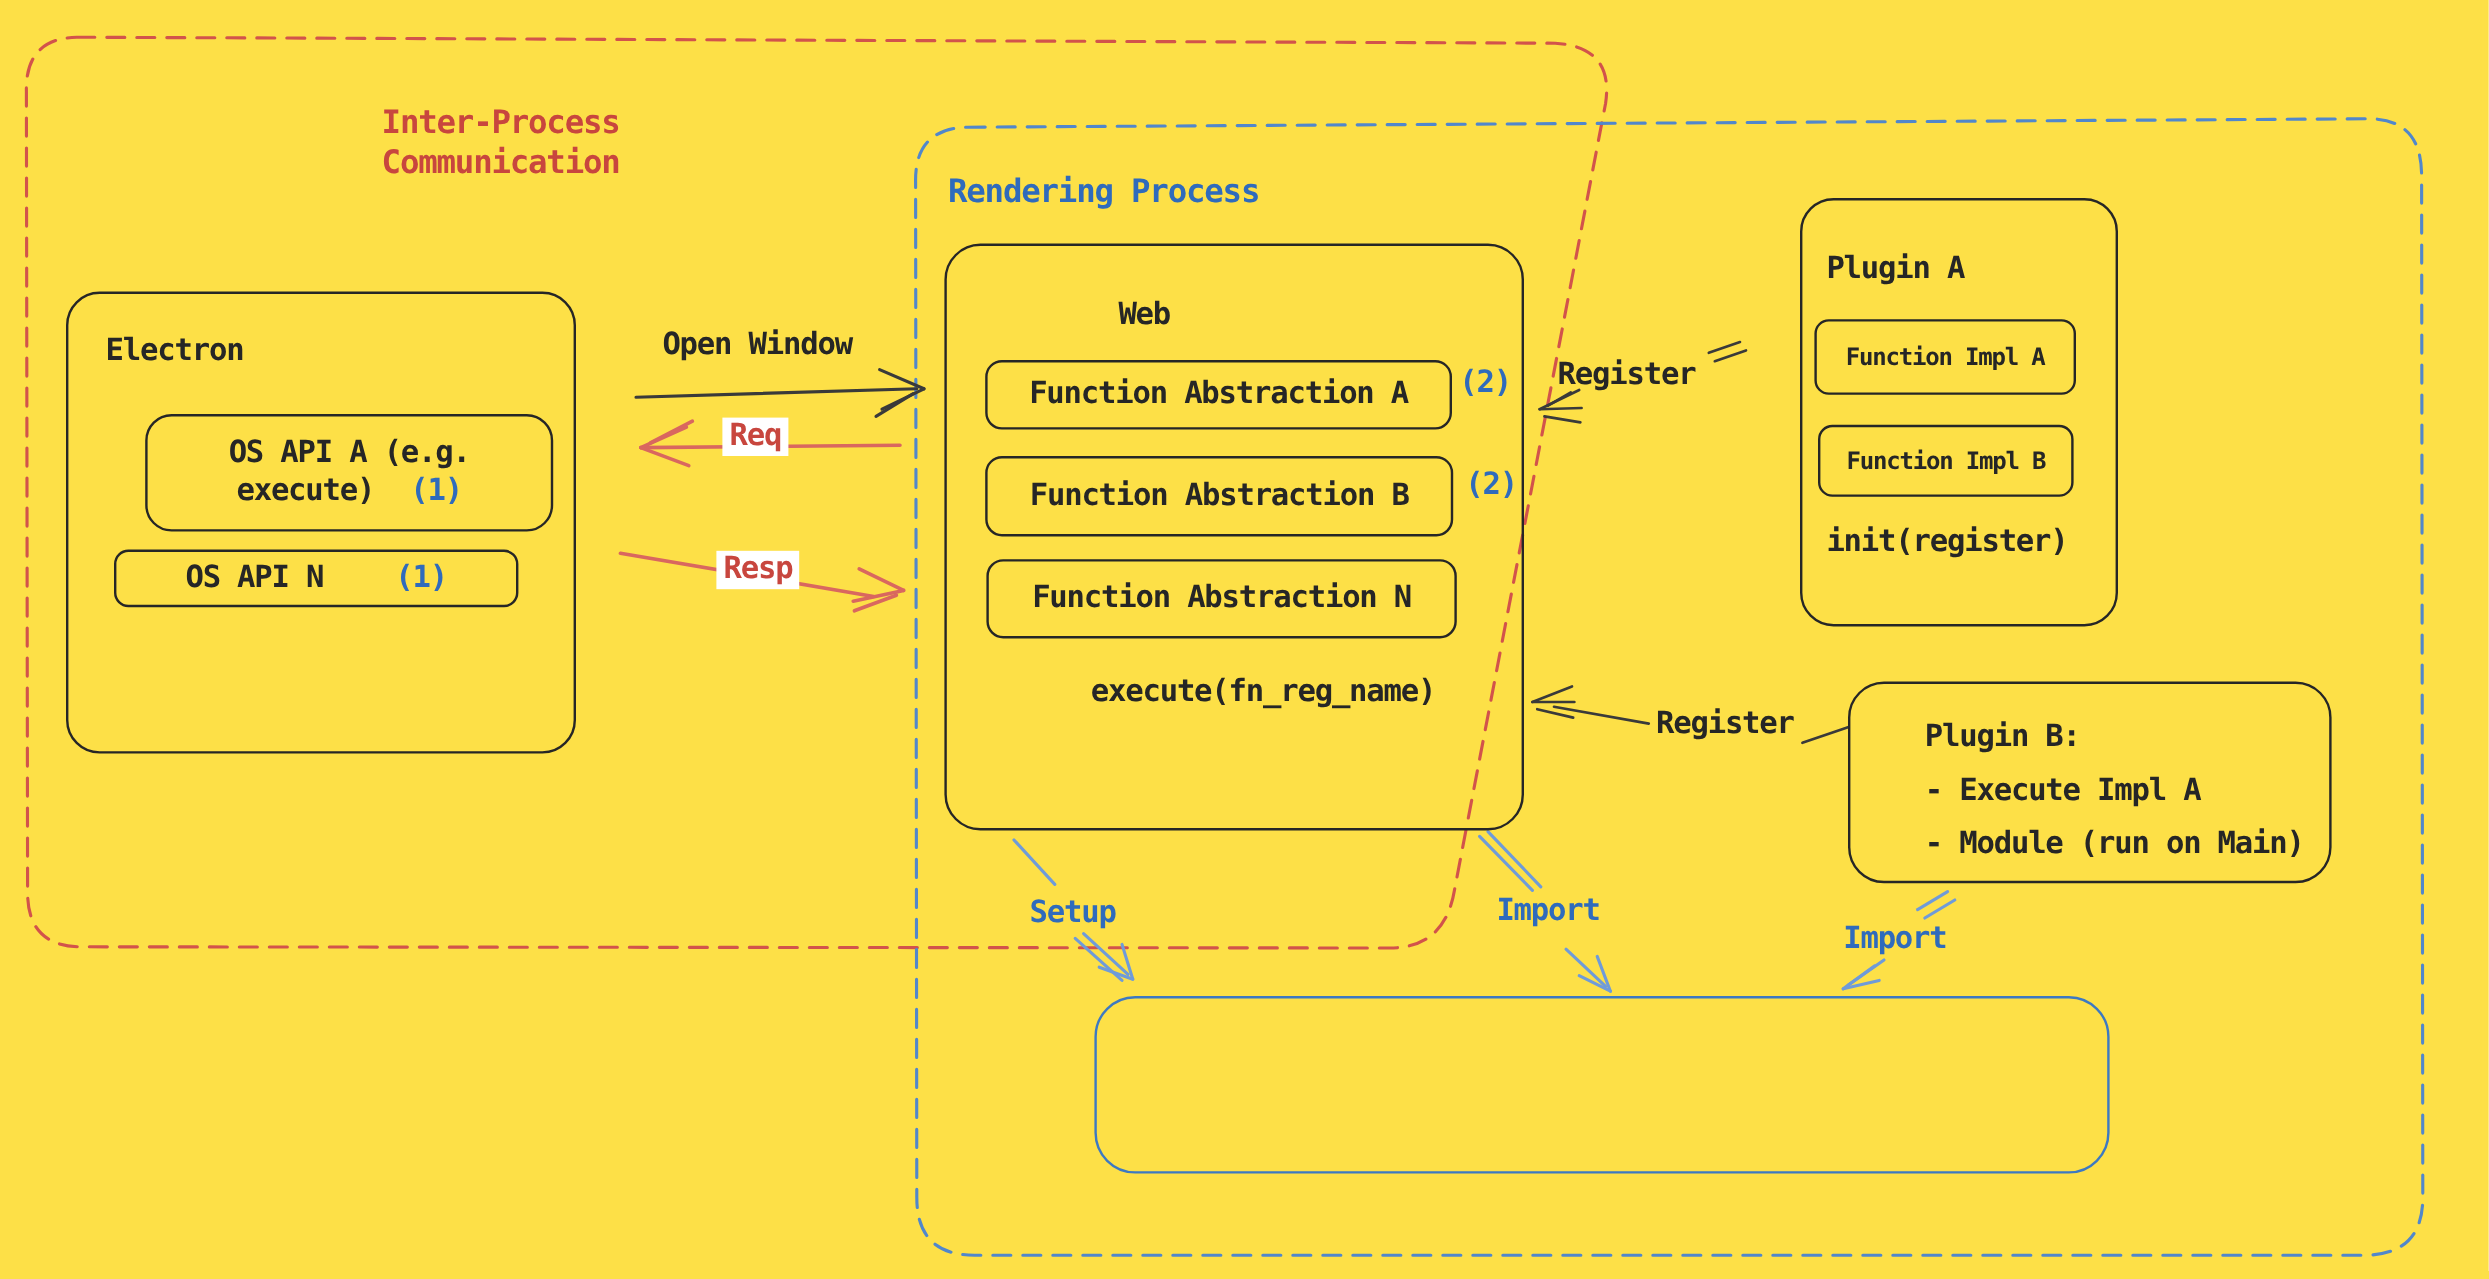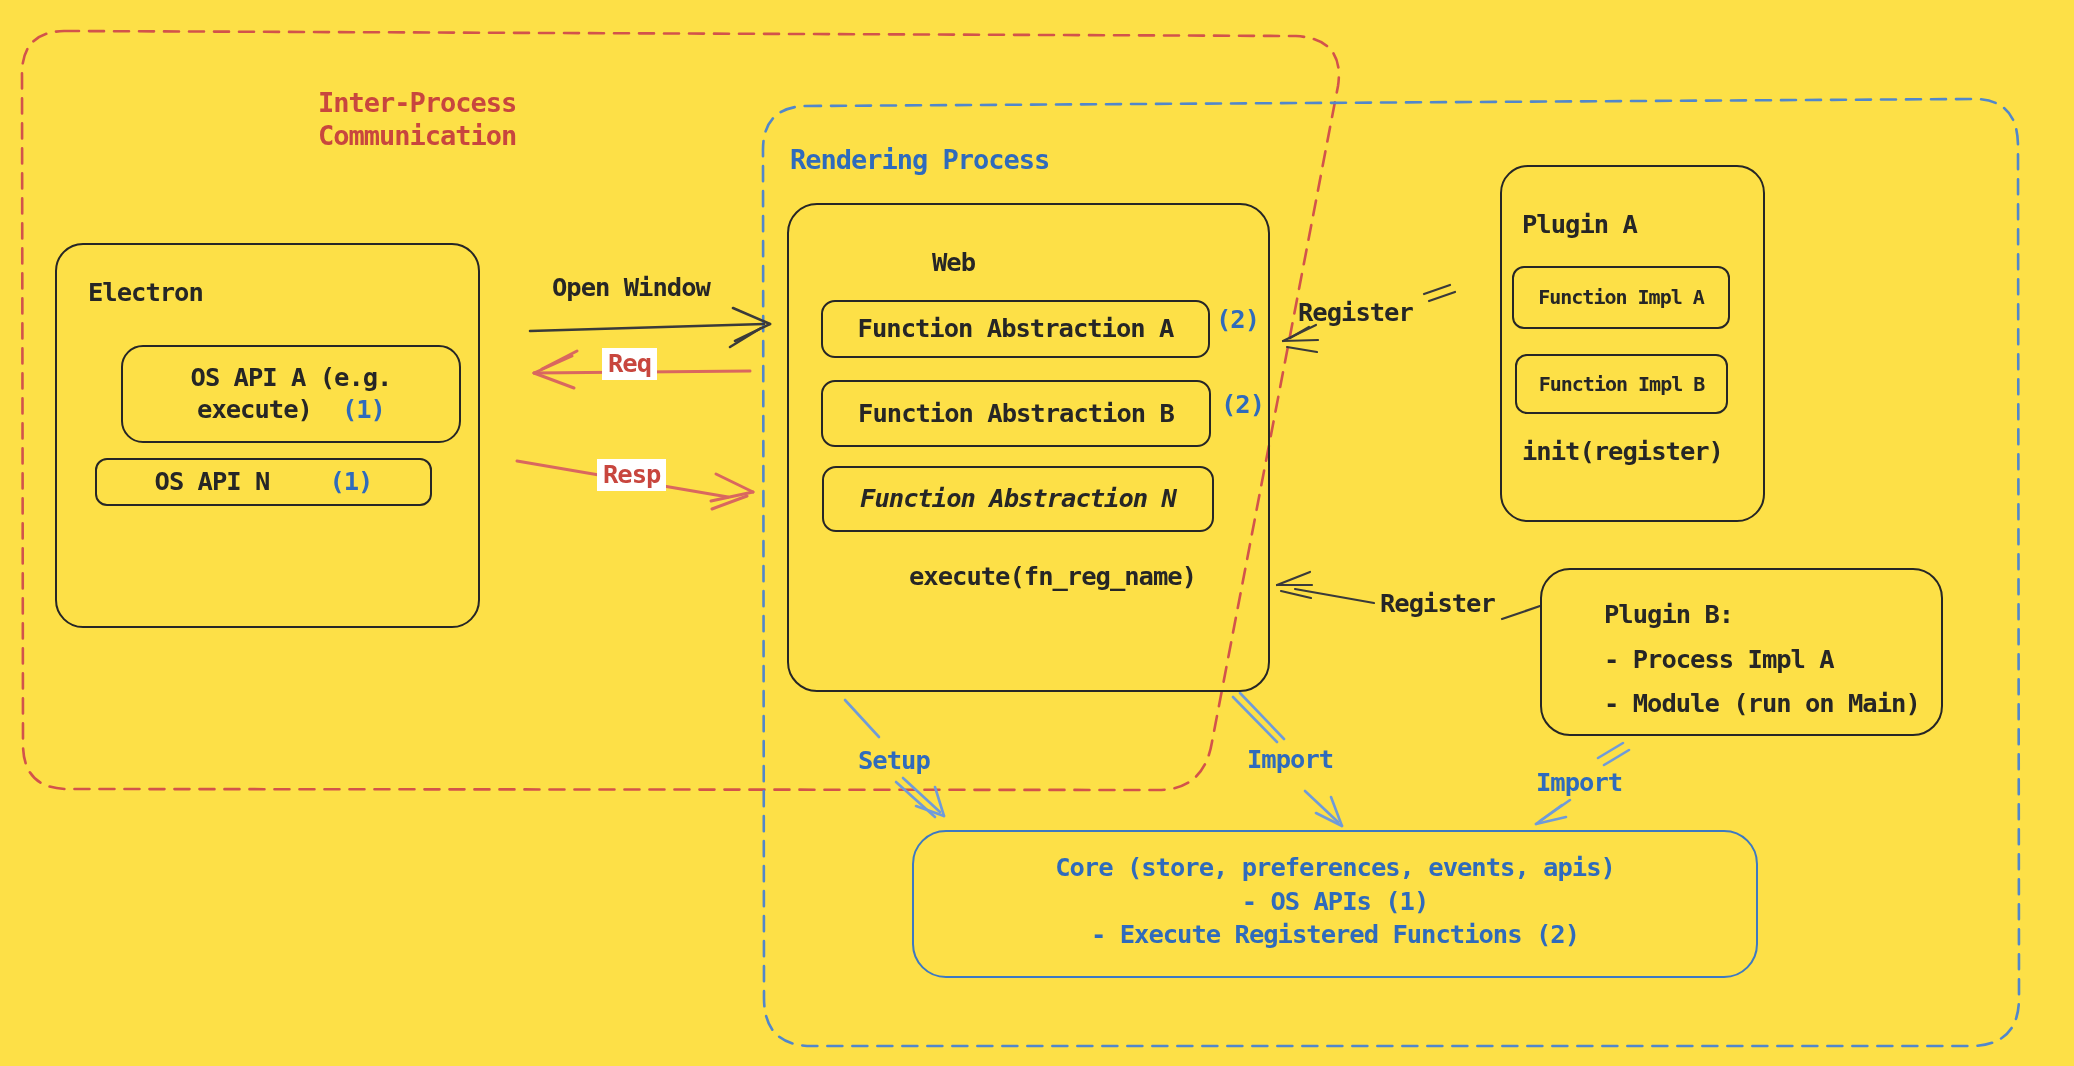--- a/index.html
+++ b/index.html
@@ -132,41 +132,40 @@
     <span class="lbl" style="position:static;">Function Abstraction A</span>
   </div>
   <div class="lbl badge" style="left:1216px; top:304px;">(2)</div>
 
   <div class="box centerbox" style="left:821px; top:380px; width:390px; height:67px; border-radius:14px;">
     <span class="lbl" style="position:static;">Function Abstraction B</span>
   </div>
   <div class="lbl badge" style="left:1221px; top:389px;">(2)</div>
 
   <div class="box centerbox" style="left:822px; top:466px; width:392px; height:66px; border-radius:14px;">
-    <span class="lbl" style="position:static;font-style:italic;">Function Abstraction N</span>
+    <span class="lbl" style="position:static;">Function Abstraction N</span>
   </div>
 
   <div class="lbl" style="left:787px; top:561px; width:531px; text-align:center;">execute(fn_reg_name)</div>
 
   <div class="lbl" style="left:1298px; top:297px;">Register</div>
   <div class="lbl" style="left:1380px; top:588px;">Register</div>
 
   <div class="box" style="left:1500px; top:165px; width:265px; height:357px; border-radius:28px;"></div>
   <div class="lbl" style="left:1522px; top:209px;">Plugin A</div>
   <div class="box centerbox" style="left:1512px; top:266px; width:218px; height:63px; border-radius:12px;">
     <span class="lbl small" style="position:static;">Function Impl A</span>
   </div>
   <div class="box centerbox" style="left:1515px; top:354px; width:213px; height:60px; border-radius:12px;">
     <span class="lbl small" style="position:static;">Function Impl B</span>
   </div>
   <div class="lbl" style="left:1522px; top:436px;">init(register)</div>
 
   <div class="box" style="left:1540px; top:568px; width:403px; height:168px; border-radius:30px;"></div>
-  <div class="lbl pbtext" style="left:1568px; top:592px;margin-left:36px;"><span>Plugin B:</span><br><span>- Process Impl A</span><br><span>- Module (run on Main)</span></div>
+  <div class="lbl pbtext" style="left:1568px; top:592px;margin-left:36px;"><span>Plugin B:</span><br><span>- Execute Impl A</span><br><span>- Module (run on Main)</span></div>
 
   <div class="lbl blue" style="left:858px; top:745px;">Setup</div>
   <div class="lbl blue" style="left:1247px; top:744px;">Import</div>
   <div class="lbl blue" style="left:1536px; top:767px;">Import</div>
 
   <div class="box bluebox" style="left:912px; top:830px; width:846px; height:148px; border-radius:34px;"></div>
-  <div class="lbl blue coretext" style="left:912px; top:851px; width:846px;"><span>Core (store, preferences, events, apis)</span><br><span>- OS APIs (1)</span><br><span>- Execute Registered Functions (2)</span></div>
 
 </div>
 
 </body></html>

